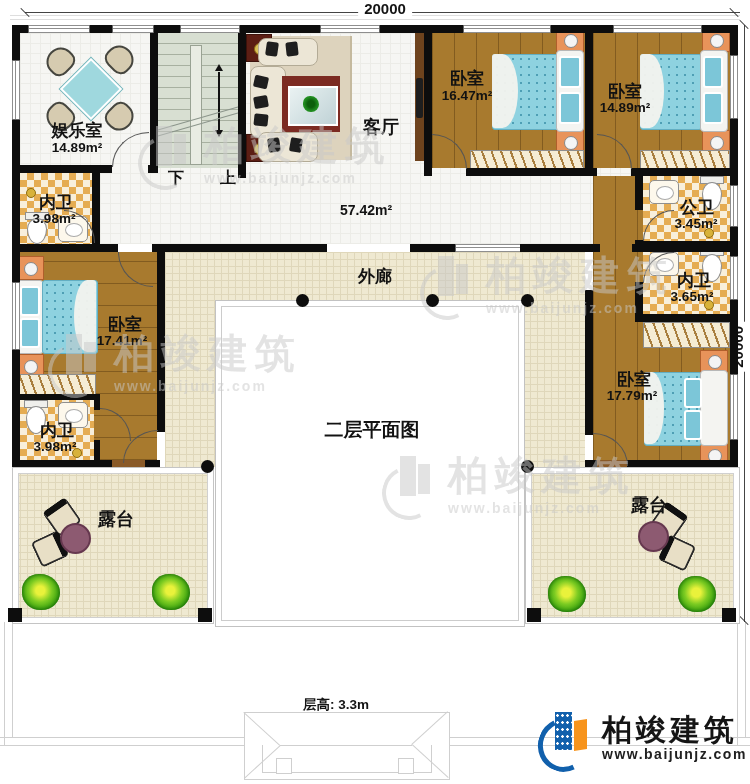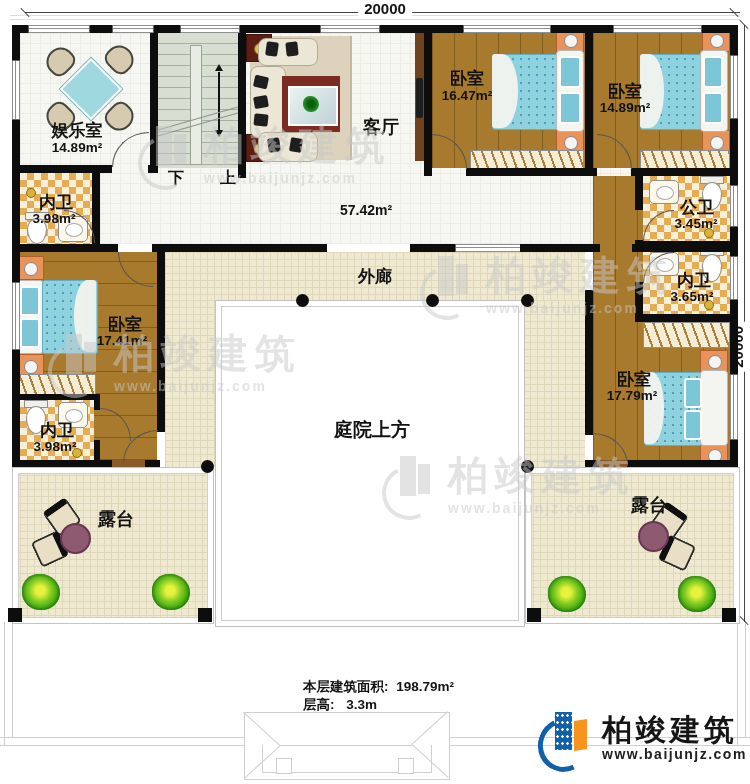--- a/index.html
+++ b/index.html
@@ -377,21 +377,21 @@
   <div class="rname" style="left:694px;top:272px">内卫</div>
   <div class="rarea" style="left:692px;top:290px">3.65m²</div>
   <div class="rname" style="left:125px;top:316px">卧室</div>
   <div class="rarea" style="left:122px;top:334px">17.41m²</div>
   <div class="rname" style="left:57px;top:422px">内卫</div>
   <div class="rarea" style="left:55px;top:440px">3.98m²</div>
   <div class="rname" style="left:634px;top:371px">卧室</div>
   <div class="rarea" style="left:632px;top:389px">17.79m²</div>
 
   <div class="zlabel" style="left:375px;top:268px;font-size:17px">外廊</div>
-  <div class="zlabel" style="left:372px;top:420px;font-size:19px">庭院上方</div>
+  <div class="zlabel" style="left:372px;top:420px;font-size:19px">二层平面图</div>
   <div class="zlabel" style="left:116px;top:510px">露台</div>
   <div class="zlabel" style="left:649px;top:496px">露台</div>
 
   <div class="slabel" style="left:176px;top:170px">下</div>
   <div class="slabel" style="left:228px;top:170px">上</div>
 
   <div class="wm" style="left:138px;top:122px">
     <span class="wm-icon">
         <span class="sw"></span>
         <span class="b1"></span>
@@ -429,27 +429,23 @@
         <span class="sw"></span>
         <span class="b1"></span>
         <span class="b2"></span>
       </span>
     <span>
       <div class="wm-name">柏竣建筑</div>
       <div class="wm-url">www.baijunjz.com</div>
     </span>
   </div>
 
-  <div class="title-sub" style="left:303px;top:678px">
-    <span>本层建筑面积:</span>
-    <span style="margin-left:4px">198.79m²</span>
-  </div>
   <div class="title-sub" style="left:303px;top:696px">
     <span>层高:</span>
-    <span style="margin-left:8px">3.3m</span>
+    <span style="margin-left:0">3.3m</span>
   </div>
 
   <div class="logo" style="left:538px;top:708px">
     <span class="logo-icon">
         <span class="sw"></span>
         <span class="b1"></span>
         <span class="b2"></span>
       </span>
     <span class="logo-text">
       <span class="logo-name">柏竣建筑</span>

